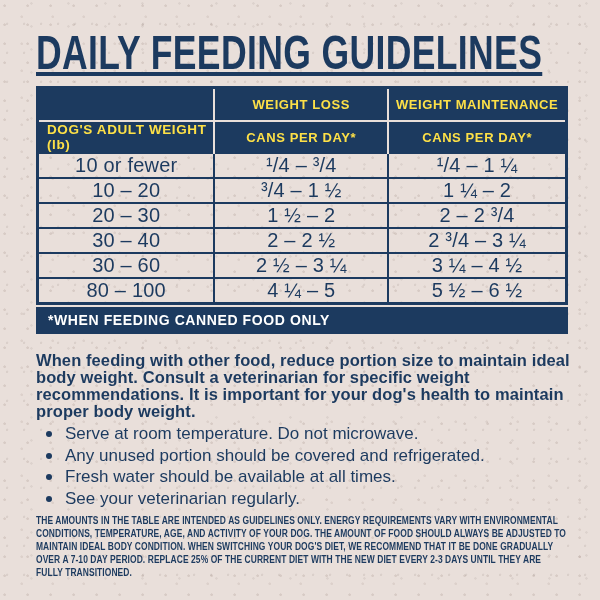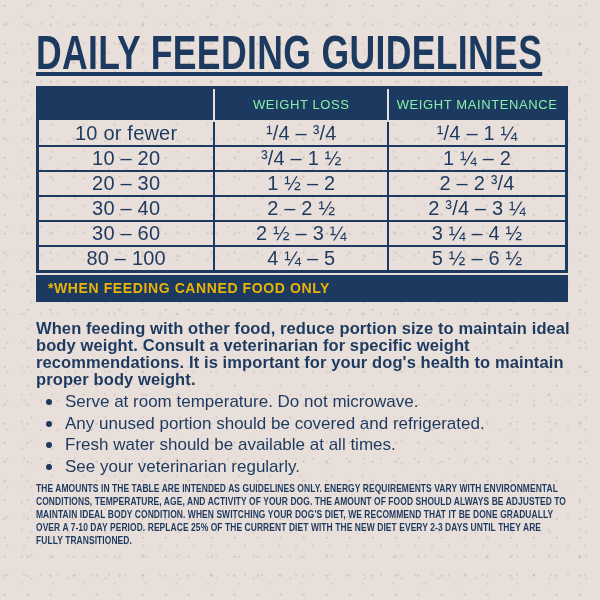--- a/index.html
+++ b/index.html
@@ -23,42 +23,42 @@
     letter-spacing:0.5px;line-height:46px;height:46px;
   }
   .title-wrap{height:46px;margin-bottom:10px;text-decoration:underline;}
 
   .table-wrap{width:532px;}
   table.feeding{
     width:532px;border-collapse:collapse;
     border:3px solid #1c3a5f;
   }
   table.feeding th{
-    background:#1c3a5f;color:#86efac;
-    font-size:13px;font-weight:normal;letter-spacing:0.6px;
+    background:#1c3a5f;color:#fde047;
+    font-size:13px;font-weight:bold;letter-spacing:0.6px;
     padding:0;
   }
   tr.group-row th{height:31px;border-bottom:2px solid #e9dfda;}
   tr.group-row th + th{border-left:2px solid #e9dfda;}
   tr.header-row th{height:28px;border-left:2px solid #e9dfda;}
   tr.header-row th:first-child{border-left:none;text-align:left;padding-left:8px;font-size:13.5px;}
   table.feeding td{
     height:23px;text-align:center;vertical-align:middle;
     border:2px solid #1c3a5f;
     font-size:20px;letter-spacing:0.2px;
     padding:0;
   }
   td.weight-col{font-size:22px;}
   .col-weight{width:178px;}
   .col-loss{width:175px;}
   .col-maint{width:179px;}
 
   .footnote-bar{
     margin-top:2px;width:508px;
-    background:#1c3a5f;color:#eab308;
+    background:#1c3a5f;color:#ffffff;
     font-size:14px;font-weight:bold;letter-spacing:0.6px;
     padding:5px 12px 6px 12px;
   }
 
   .para{
     margin:18px 0 0 0;width:534px;
     font-size:16.5px;font-weight:bold;line-height:17px;letter-spacing:0.1px;
   }
 
   .bullets{margin:3px 0 0 0;padding:0;list-style:none;}
@@ -85,20 +85,25 @@
       <colgroup>
         <col class="col-weight">
           <col class="col-loss">
           <col class="col-maint">
       </colgroup>
       <thead>
         <tr class="group-row">
           <th></th>
           <th>WEIGHT LOSS</th>
           <th>WEIGHT MAINTENANCE</th>
+        </tr>
+        <tr class="header-row">
+          <th>DOG'S ADULT WEIGHT (lb)</th>
+          <th>CANS PER DAY*</th>
+          <th>CANS PER DAY*</th>
         </tr>
       </thead>
       <tbody>
         <tr>
           <td class="weight-col">10 or fewer</td>
           <td>¹/4 – ³/4</td>
           <td>¹/4 – 1 ¼</td>
         </tr>
         <tr>
           <td class="weight-col">10 – 20</td>

